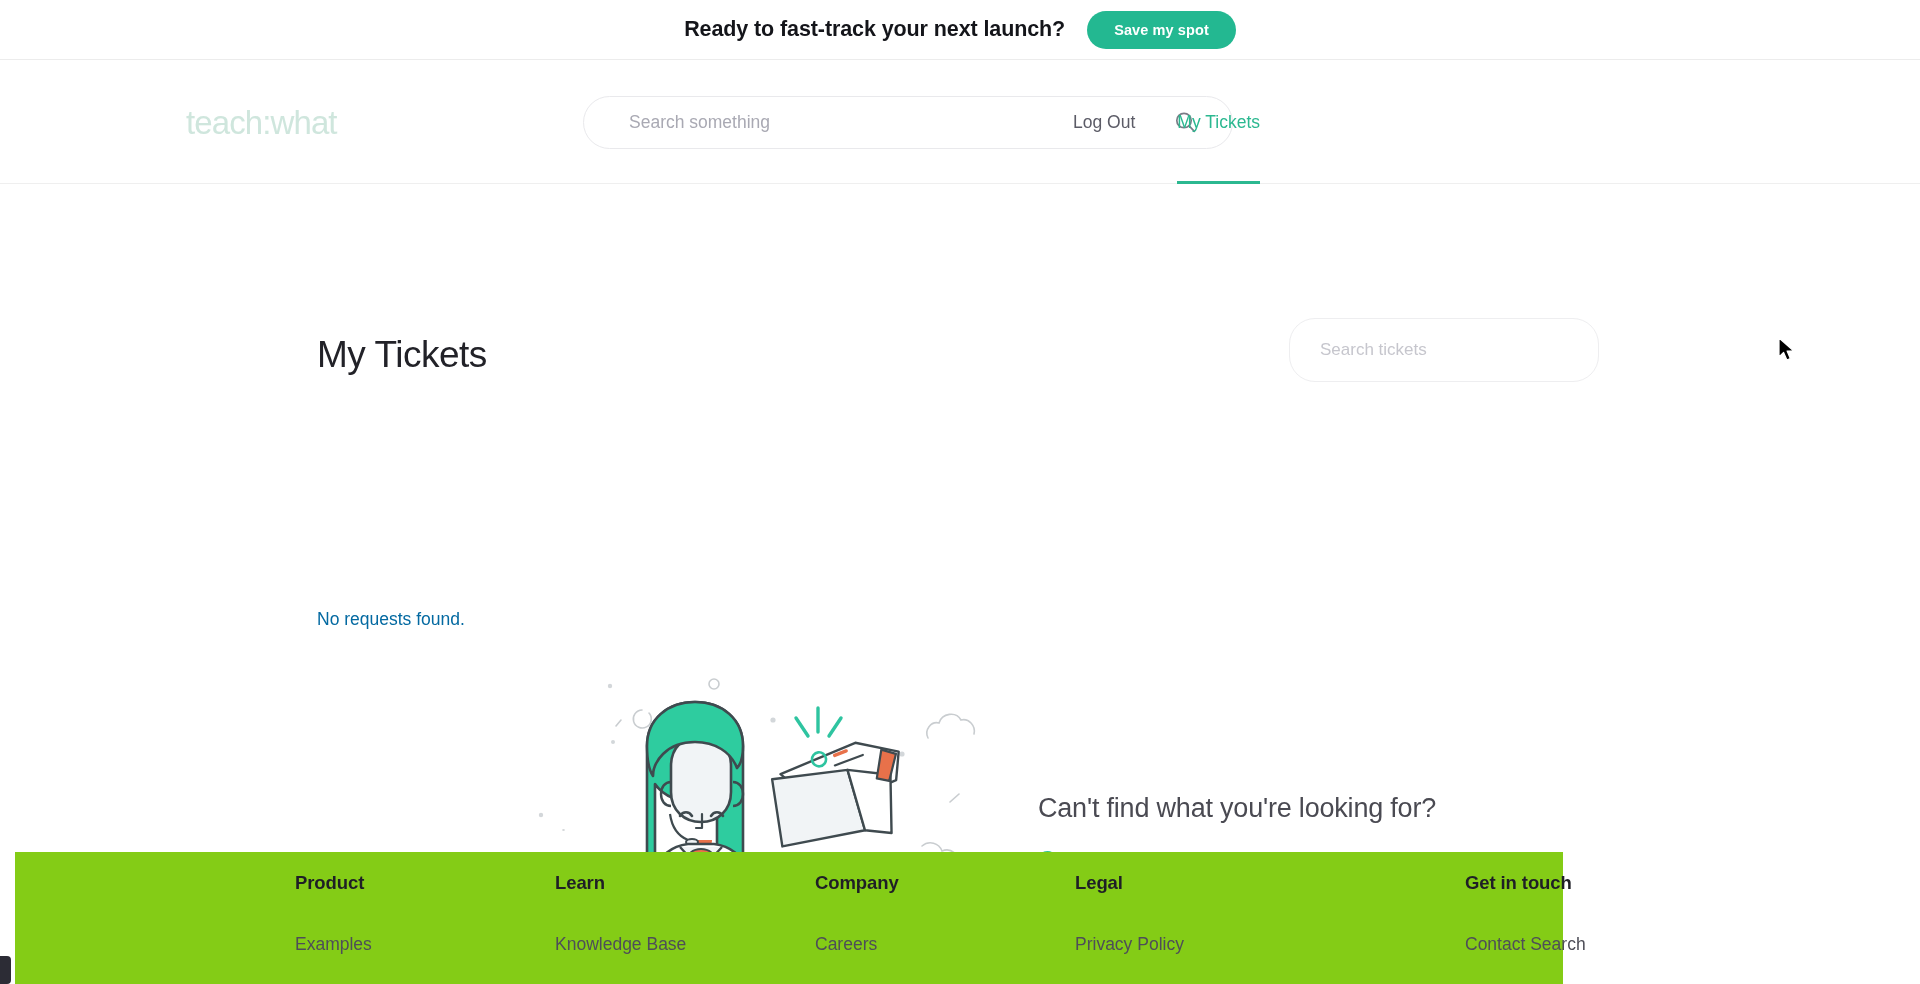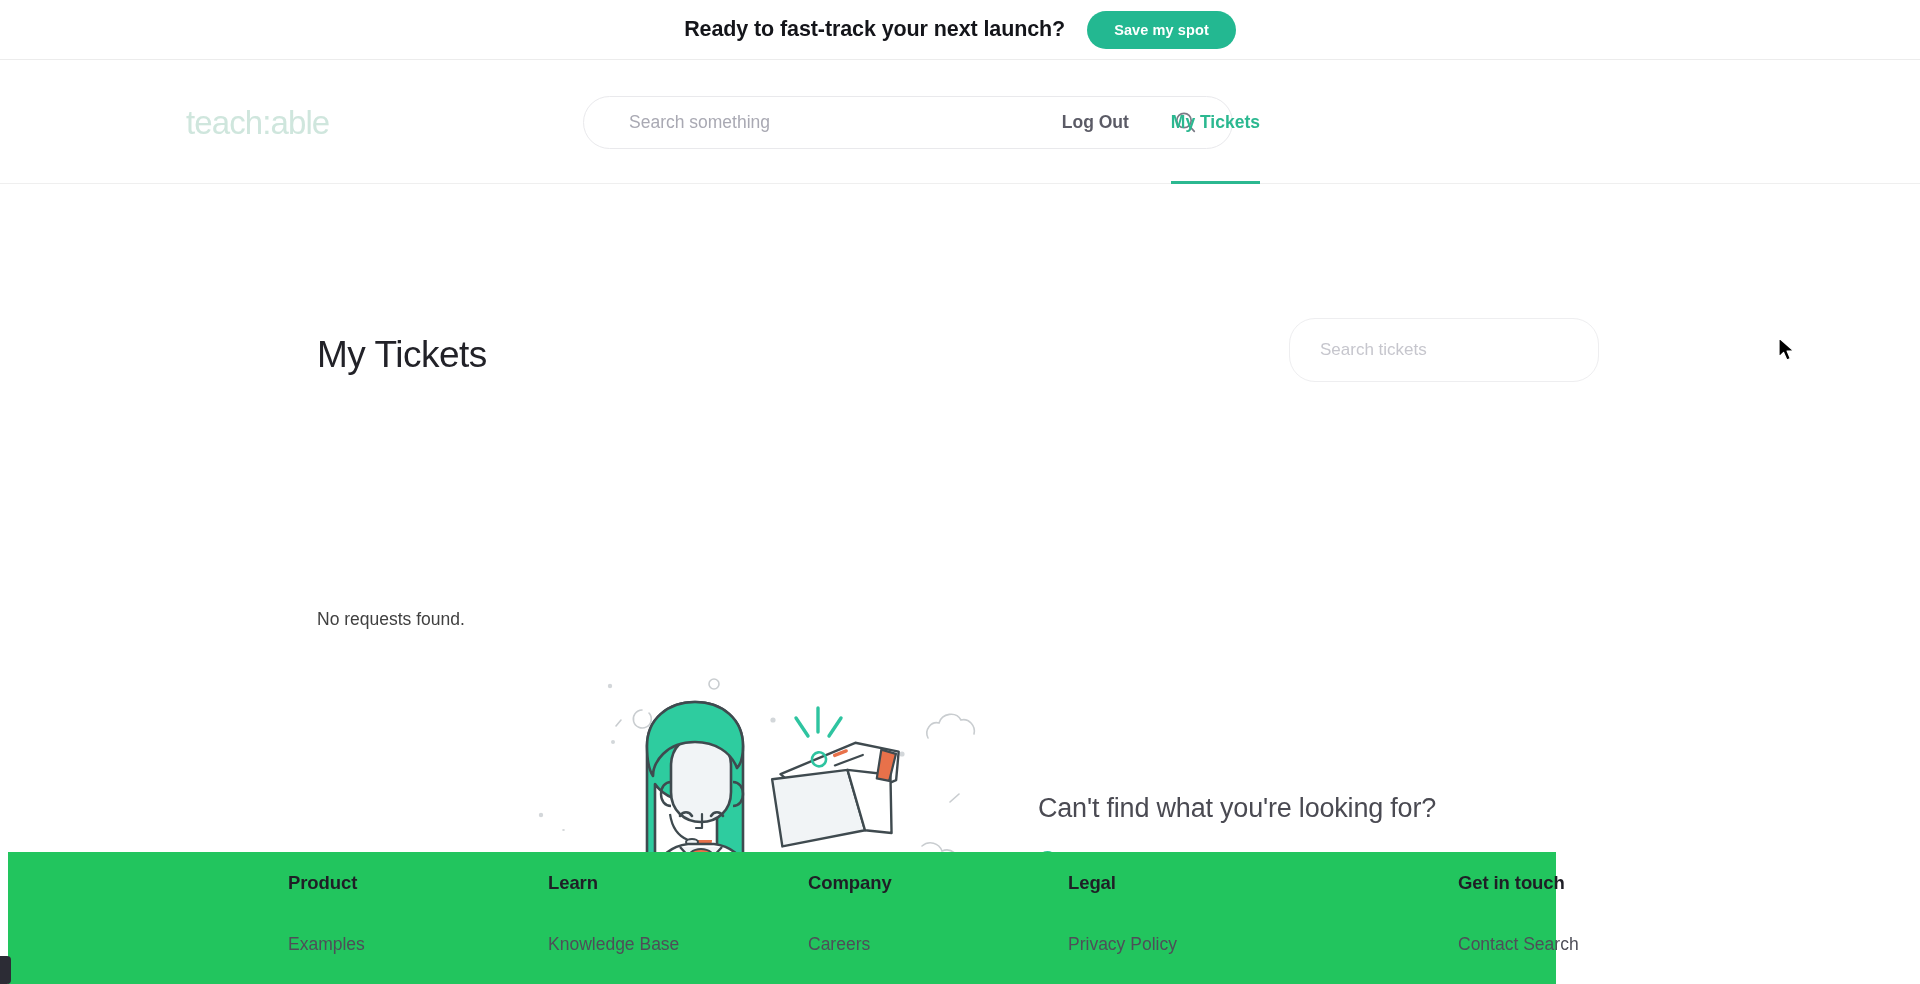--- a/index.html
+++ b/index.html
@@ -107,21 +107,20 @@
   }
   #header-nav .nav-link {
     position: relative;
     height: 124px;
     display: flex;
     align-items: center;
     font-size: 17.5px;
     color: #5b5b66;
     cursor: pointer;
     text-decoration: none;
-    font-weight: bold;
   }
   #header-nav .nav-logout { margin-right: 42px; }
   #header-nav .nav-tickets { color: #2bb890; margin-right: 660px; }
   #header-nav .nav-tickets .active-bar {
     position: absolute;
     left: 0; right: 0; bottom: 0;
     height: 3px;
     background: #2bb890;
   }
 
@@ -162,21 +161,21 @@
     color: #4a4a55;
     padding: 0 30px;
   }
   #ticket-search input::placeholder { color: #c6c6cd; }
 
   #no-requests {
     position: absolute;
     left: 317px;
     top: 425px;
     font-size: 17.5px;
-    color: #404040;
+    color: #0369a1;
   }
 
   
   #illustration {
     position: absolute;
     left: 530px;
     top: 490px;
     width: 470px;
     height: 325px;
   }
@@ -199,25 +198,25 @@
     font-size: 24.5px;
     font-weight: 400;
     color: #2bc496;
     text-decoration: none;
     cursor: pointer;
   }
 
   
   #site-footer {
     position: absolute;
-    left: 8px;
+    left: 15px;
     top: 852px;
     width: 1548px;
     height: 132px;
-    background: #22c55e;
+    background: #84cc16;
   }
   #footer-cols {
     position: absolute;
     left: 280px;
     top: 20px;
     width: 1440px;
     display: flex;
   }
   #footer-cols .fcol { width: 260px; }
   #footer-cols .fcol.wide { width: 390px; }
@@ -260,21 +259,21 @@
 </head>
 <body>
 
 <div id="promo-banner">
   <span class="promo-text">Ready to fast-track your next launch?</span>
   <button class="promo-btn">Save my spot</button>
 </div>
 
 <header id="site-header">
 
-  <div id="header-logo">teach:able</div>
+  <div id="header-logo">teach:what</div>
 
   <div id="header-search">
     <input type="text" placeholder="Search something" style="">
     <span class="mag">
       <svg width="25" height="25" viewBox="0 0 25 25" fill="none">
         <circle cx="11" cy="10.5" r="7.2" stroke="#7b7b86" stroke-width="1.7"></circle>
         <line x1="16.2" y1="15.9" x2="21.3" y2="21.3" stroke="#7b7b86" stroke-width="1.7" stroke-linecap="round"></line>
       </svg>
     </span>
   </div>

